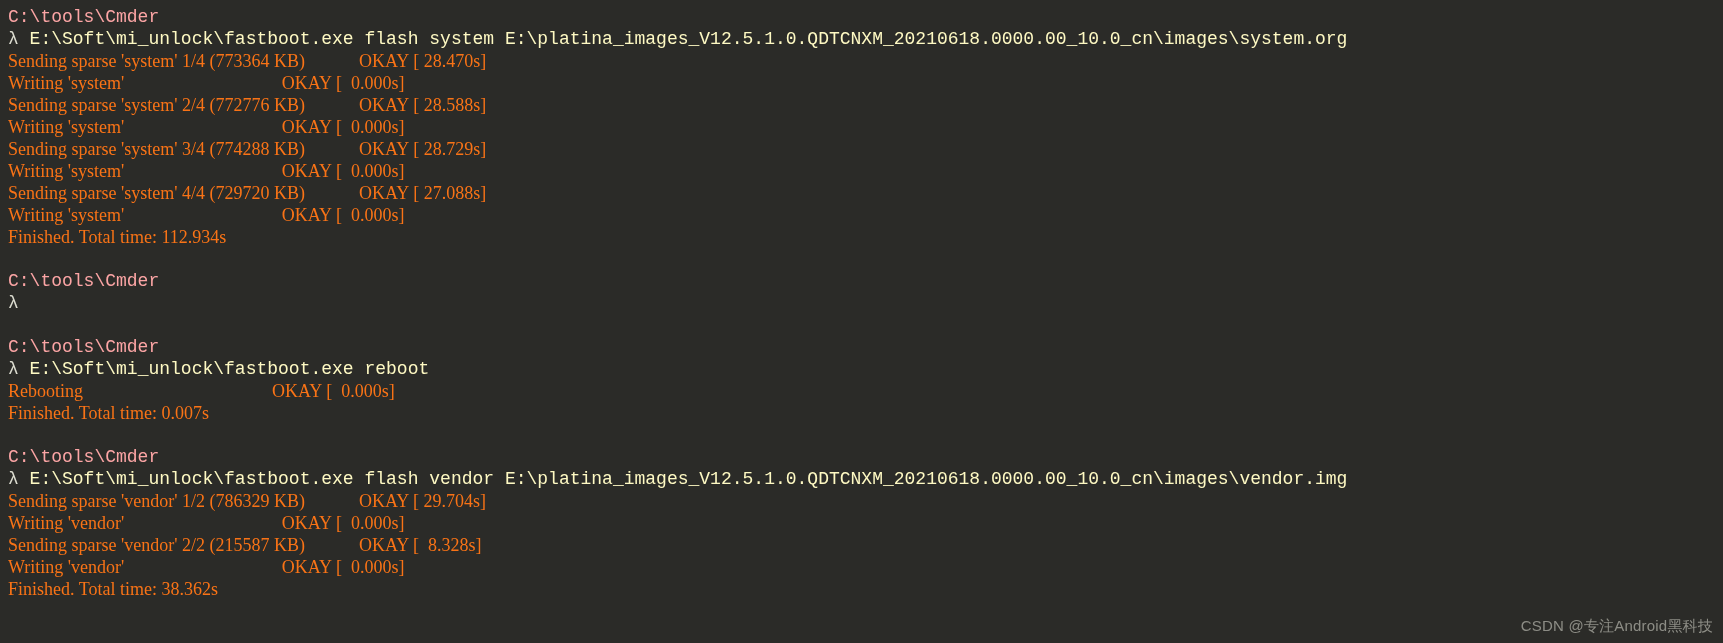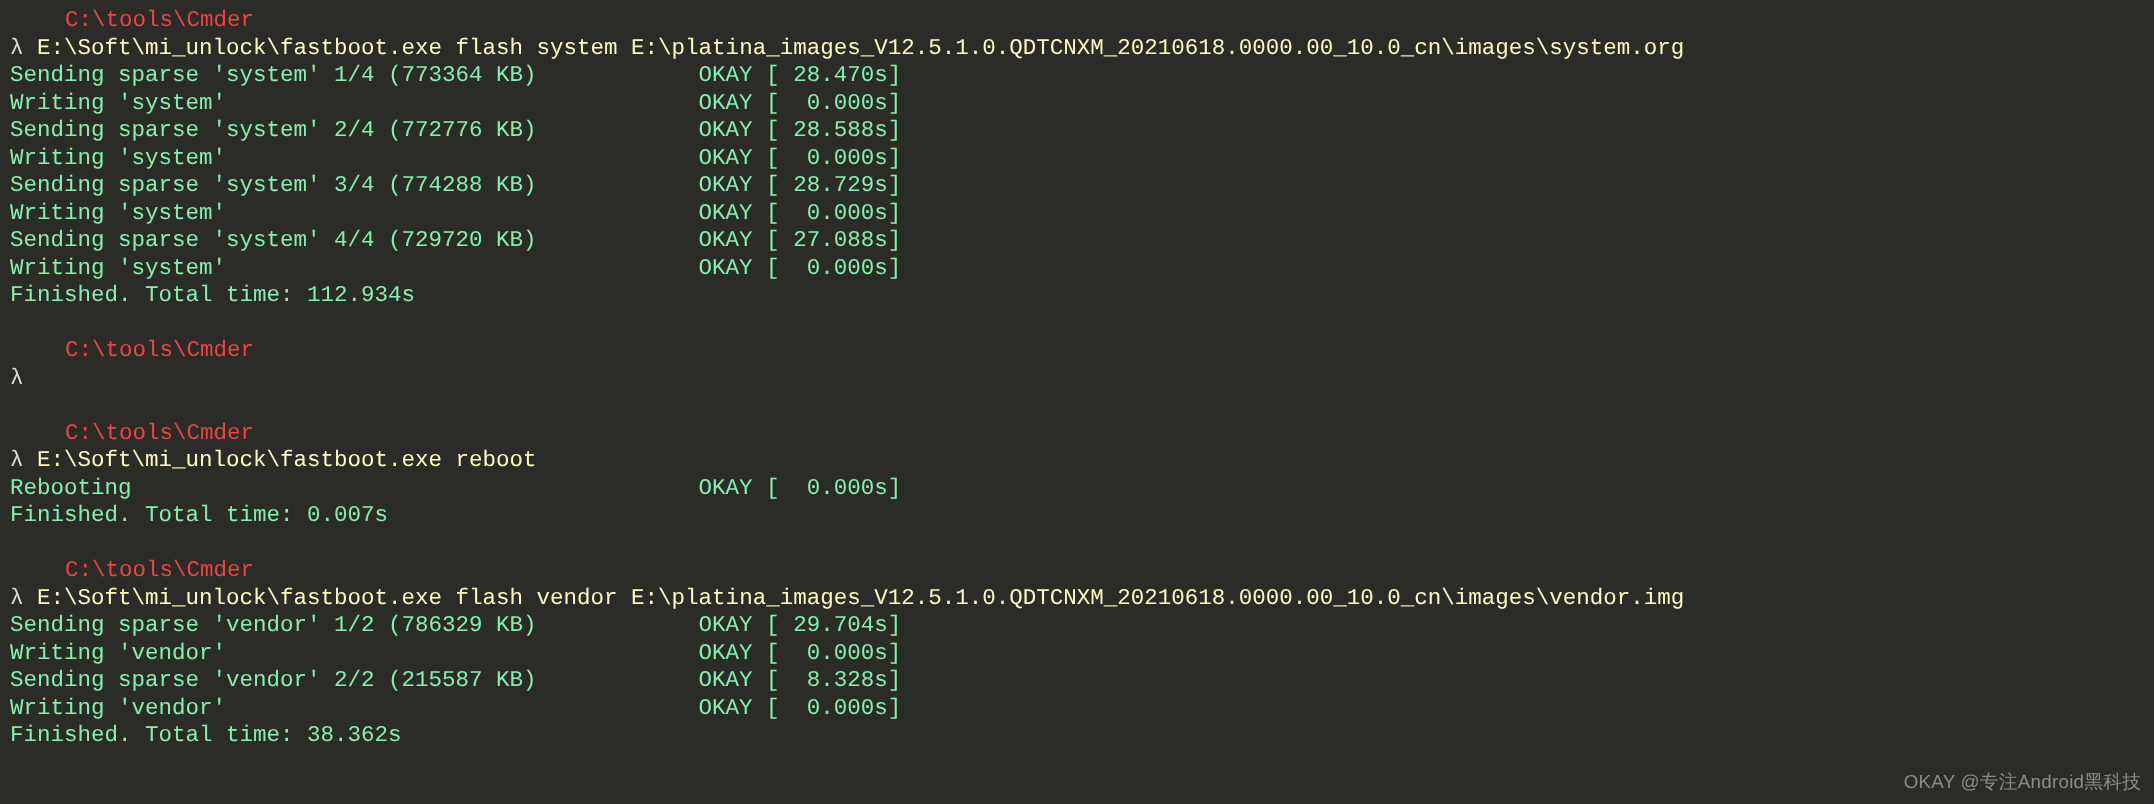--- a/index.html
+++ b/index.html
@@ -12,32 +12,32 @@
     font-size: 18px;
     line-height: 22px;
     color: #dcdcd0;
     overflow: hidden;
     position: relative;
   }
   .terminal {
     padding: 6px 8px;
     white-space: pre;
   }
-  .path { color: #ef4444; margin-left: 44px; }
+  .path { color: #fca5a5; }
   .lambda { color: #dcdcd0; }
   .cmd { color: #fef9c3; }
-  .out { color: #86efac; }
+  .out { color: #f97316; font-family: Liberation Serif, serif; }
   .line { display: block; }
   .watermark {
     position: absolute;
     right: 10px;
     bottom: 6px;
     font-family: Arial, sans-serif;
     font-size: 15px;
     color: rgba(220,220,210,0.55);
     letter-spacing: 0.2px;
   }
 </style>
 </head>
 <body>
 
 <div class="terminal" id="term"><span class="line path">C:\tools\Cmder</span><span class="line"><span class="lambda">λ </span><span class="cmd">E:\Soft\mi_unlock\fastboot.exe flash system E:\platina_images_V12.5.1.0.QDTCNXM_20210618.0000.00_10.0_cn\images\system.org</span></span><span class="line out">Sending sparse 'system' 1/4 (773364 KB)            OKAY [ 28.470s]</span><span class="line out">Writing 'system'                                   OKAY [  0.000s]</span><span class="line out">Sending sparse 'system' 2/4 (772776 KB)            OKAY [ 28.588s]</span><span class="line out">Writing 'system'                                   OKAY [  0.000s]</span><span class="line out">Sending sparse 'system' 3/4 (774288 KB)            OKAY [ 28.729s]</span><span class="line out">Writing 'system'                                   OKAY [  0.000s]</span><span class="line out">Sending sparse 'system' 4/4 (729720 KB)            OKAY [ 27.088s]</span><span class="line out">Writing 'system'                                   OKAY [  0.000s]</span><span class="line out">Finished. Total time: 112.934s</span><span class="line"> </span><span class="line path">C:\tools\Cmder</span><span class="line"><span class="lambda">λ</span><span class="cmd"></span></span><span class="line"> </span><span class="line path">C:\tools\Cmder</span><span class="line"><span class="lambda">λ </span><span class="cmd">E:\Soft\mi_unlock\fastboot.exe reboot</span></span><span class="line out">Rebooting                                          OKAY [  0.000s]</span><span class="line out">Finished. Total time: 0.007s</span><span class="line"> </span><span class="line path">C:\tools\Cmder</span><span class="line"><span class="lambda">λ </span><span class="cmd">E:\Soft\mi_unlock\fastboot.exe flash vendor E:\platina_images_V12.5.1.0.QDTCNXM_20210618.0000.00_10.0_cn\images\vendor.img</span></span><span class="line out">Sending sparse 'vendor' 1/2 (786329 KB)            OKAY [ 29.704s]</span><span class="line out">Writing 'vendor'                                   OKAY [  0.000s]</span><span class="line out">Sending sparse 'vendor' 2/2 (215587 KB)            OKAY [  8.328s]</span><span class="line out">Writing 'vendor'                                   OKAY [  0.000s]</span><span class="line out">Finished. Total time: 38.362s</span></div>
-<div class="watermark">OKAY @专注Android黑科技</div>
+<div class="watermark">CSDN @专注Android黑科技</div>
 
 </body></html>

